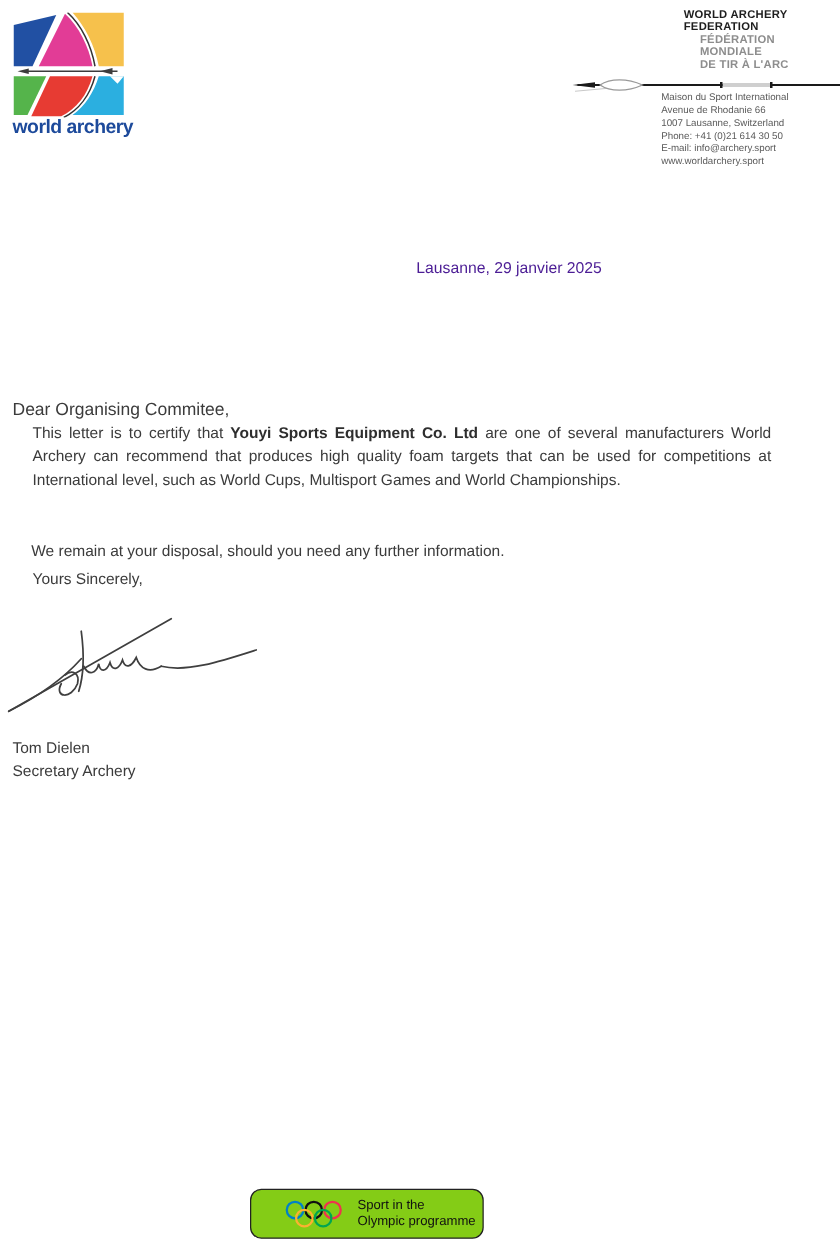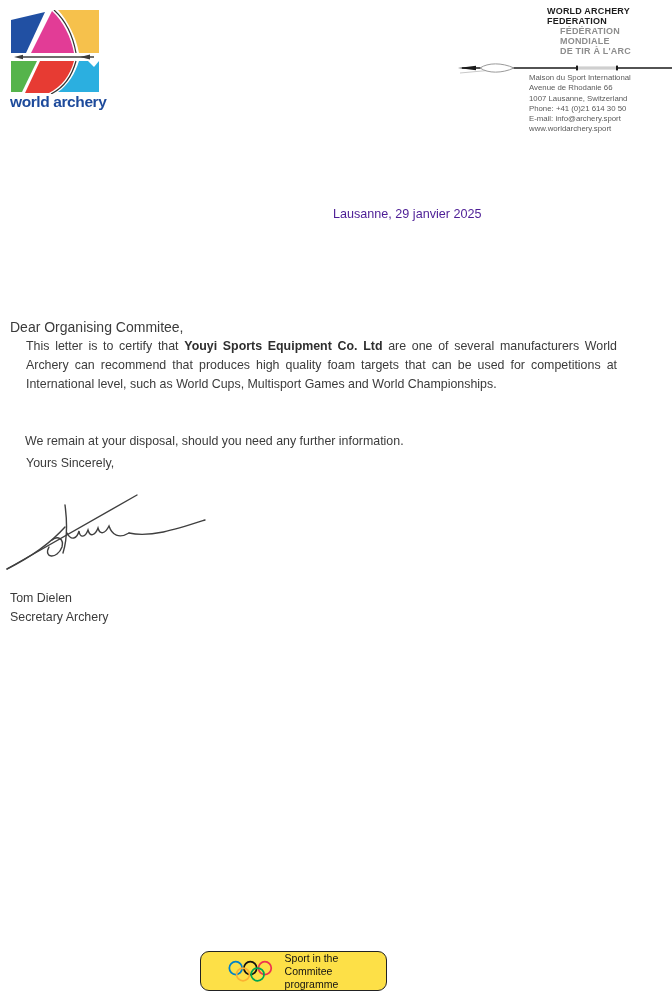--- a/index.html
+++ b/index.html
@@ -31,21 +31,21 @@
   .greeting{position:absolute;left:10px;top:283px;font-size:14px;margin-top:36px;}
   .para1{position:absolute;left:10px;top:321px;width:591px;font-size:12.4px;line-height:19px;text-align:justify;margin:16px;}
   .para1 b{color:#2e2e2e;}
   .para2{position:absolute;left:10px;top:417px;width:591px;font-size:12.4px;line-height:19px;margin:15px;}
   .closing{position:absolute;left:10px;top:456px;font-size:12.4px;margin-left:16px;}
   .signature{position:absolute;left:5px;top:485px;}
   .signer{position:absolute;left:10px;top:589px;font-size:12.4px;line-height:19px;}
   
   .oly-badge{
     position:absolute;left:200px;top:951px;width:187px;height:40px;
-    border:1.4px solid #222;border-radius:9px;background:#fde047;
+    border:1.4px solid #222;border-radius:9px;background:#84cc16;
     display:flex;align-items:center;gap:9px;box-sizing:border-box;padding-left:26px;
   }
   .oly-text{font-size:10.5px;line-height:13px;color:#111;}
 </style>
 </head>
 <body>
 
 <div class="page">
 
   <svg class="wa-logo" width="90" height="84" viewBox="0 0 90 84" aria-hidden="true">
@@ -123,17 +123,17 @@
   <div class="oly-badge">
     <svg width="50" height="25" viewBox="0 0 50 25" aria-hidden="true">
       <circle cx="9" cy="9" r="6.6" fill="none" stroke="#0081C8" stroke-width="1.8"></circle>
       <circle cx="24" cy="9" r="6.6" fill="none" stroke="#111111" stroke-width="1.8"></circle>
       <circle cx="39" cy="9" r="6.6" fill="none" stroke="#EE334E" stroke-width="1.8"></circle>
       <circle cx="16.5" cy="15.5" r="6.6" fill="none" stroke="#FCB131" stroke-width="1.8"></circle>
       <circle cx="31.5" cy="15.5" r="6.6" fill="none" stroke="#00A651" stroke-width="1.8"></circle>
     </svg>
     <div class="oly-text">
       <div>Sport in the</div>
-      <div>Commitee programme</div>
+      <div>Olympic programme</div>
     </div>
   </div>
 
 </div>
 
 </body></html>

